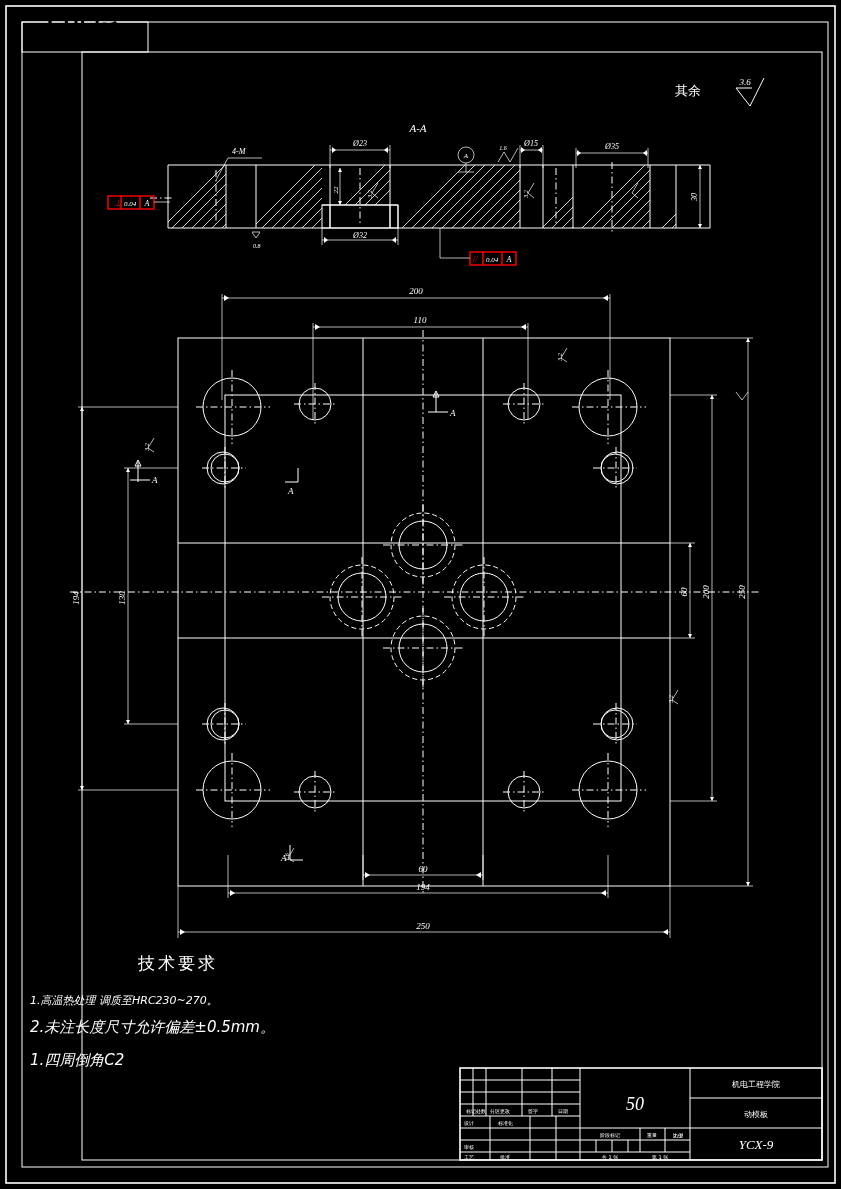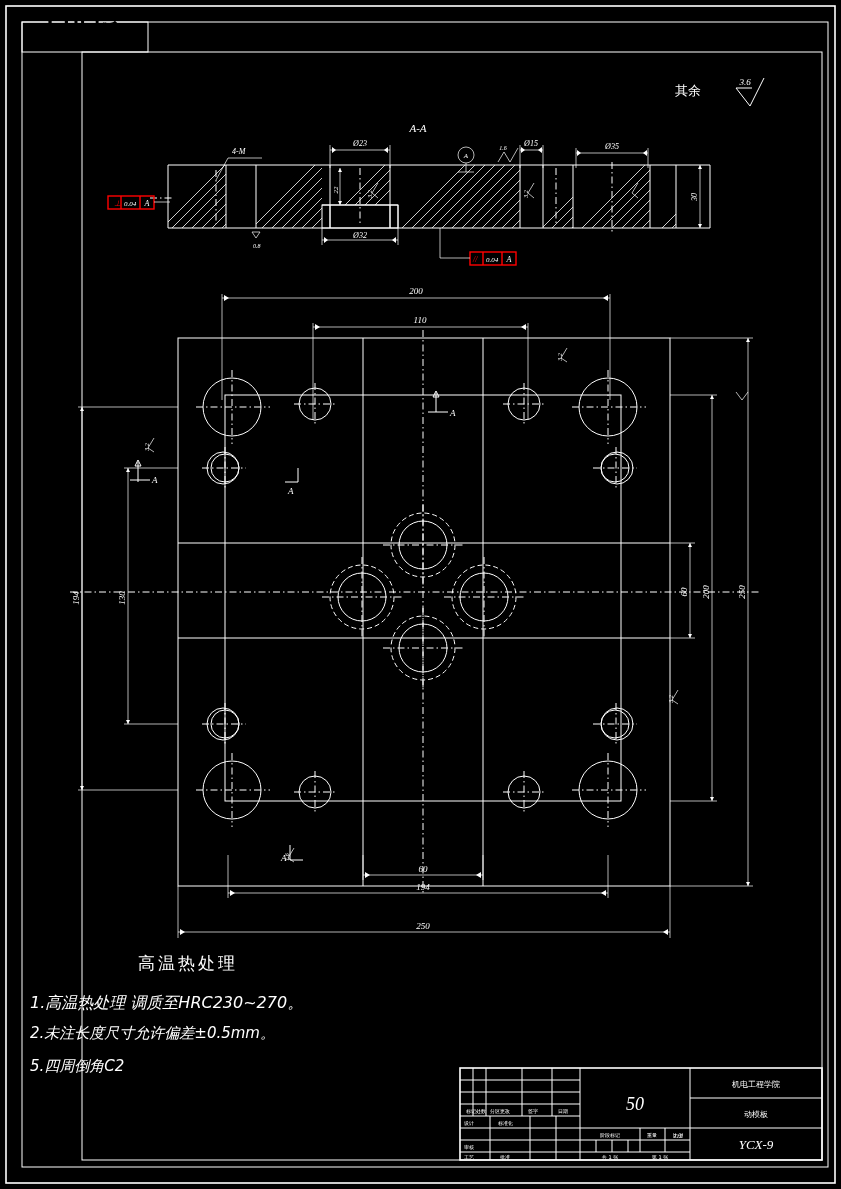--- a/index.html
+++ b/index.html
@@ -416,19 +416,19 @@
     <text x="610" y="1159" class="cn" font-size="5" text-anchor="middle">共 1 张</text>
     <text x="660" y="1159" class="cn" font-size="5" text-anchor="middle">第 1 张</text>
   </g>
 </svg>
 
 <div style="position:absolute;left:30px;top:20px;">
   <span class="ttl" style="font-size:30px;line-height:30px;">动模板</span>
 </div>
 
 <div style="position:absolute;left:30px;top:952px;width:420px;color:#fff;">
-  <div style="font-family:'DejaVu Sans',sans-serif;font-size:17px;margin-left:108px;letter-spacing:3px;">高温热处理</div>
-  <div style="font-family:'DejaVu Sans',sans-serif;font-size:16px;margin-top:18px;font-style:italic;">1.高温热处理 调质至HRC230~270。</div>
+  <div style="font-family:'DejaVu Sans',sans-serif;font-size:17px;margin-left:108px;letter-spacing:3px;">技术要求</div>
+  <div style="font-family:'DejaVu Sans',sans-serif;font-size:11px;margin-top:18px;font-style:italic;">1.高温热处理 调质至HRC230~270。</div>
   <div style="font-family:'DejaVu Sans',sans-serif;font-size:15px;margin-top:10px;font-style:italic;">2.未注长度尺寸允许偏差±0.5mm。</div>
-  <div style="font-family:'DejaVu Sans',sans-serif;font-size:15px;margin-top:14px;font-style:italic;">5.四周倒角C2</div>
+  <div style="font-family:'DejaVu Sans',sans-serif;font-size:15px;margin-top:14px;font-style:italic;">1.四周倒角C2</div>
 </div>
 
 </div>
 
 </body></html>

